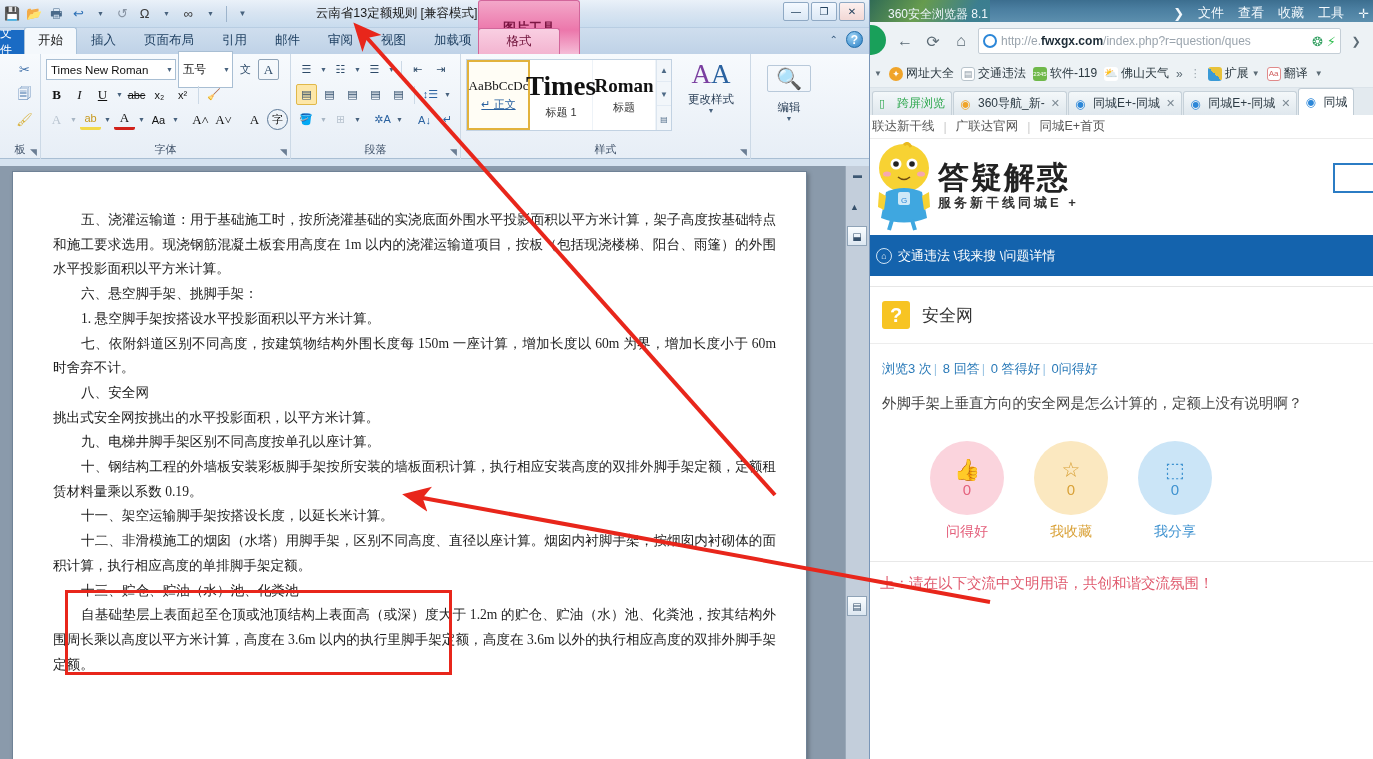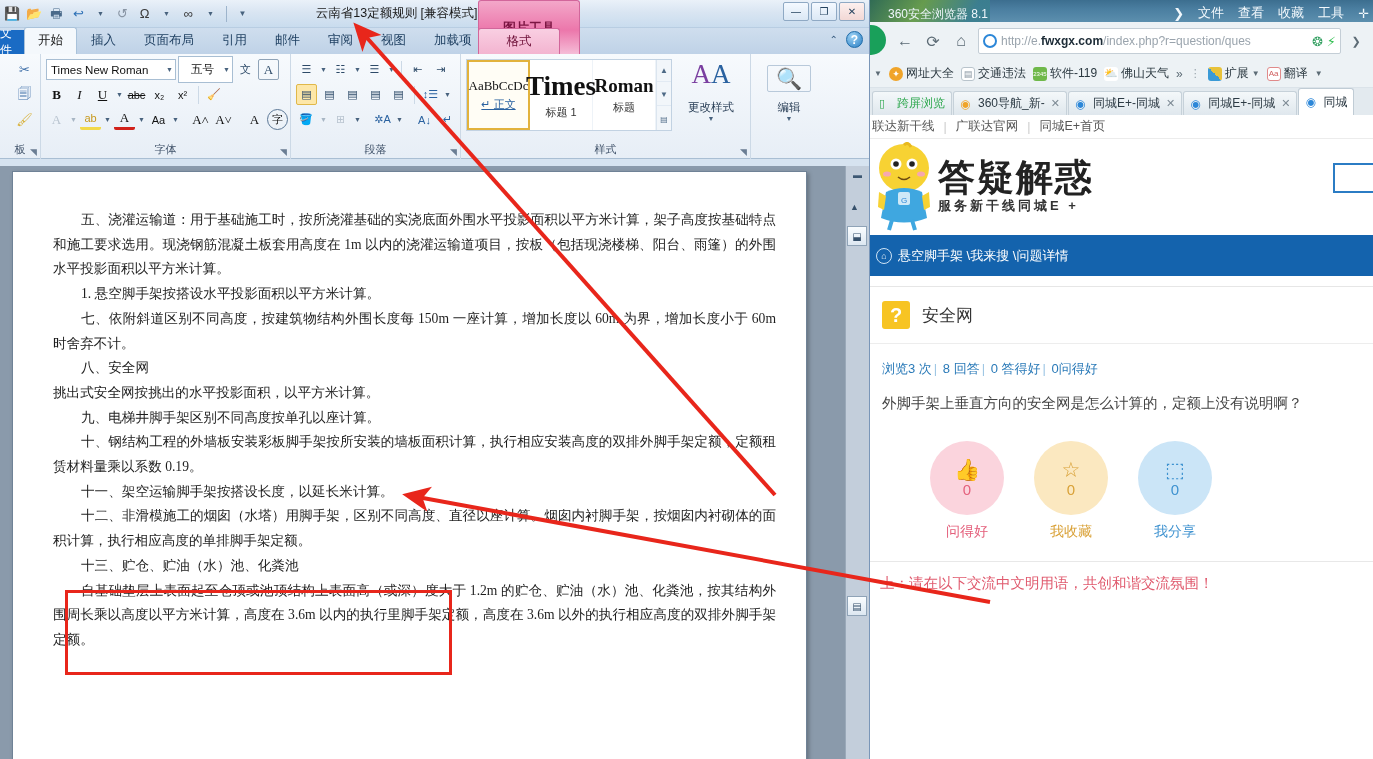--- a/index.html
+++ b/index.html
@@ -114,23 +114,23 @@
   }
   .ricon.sm { font-size: 11px; }
   .rsep { width: 1px; height: 18px; background: #ccd9e6; margin: 0 3px; }
 
   .fontbox {
     width: 130px; height: 21px; border: 1px solid #a8bed3; background: #fff;
     font-size: 11.5px; display: flex; align-items: center;
     padding: 0 2px 0 4px; color: #111; justify-content: space-between;
   }
   .sizebox {
-    width: 55px; height: 27px; border: 1px solid #a8bed3; background: #fff;
+    width: 55px; height: 37px; border: 1px solid #a8bed3; background: #fff;
     font-size: 11.5px; display: flex; align-items: center;
-    padding: 0 2px 0 12px; color: #111; justify-content: space-between;
+    padding: 0 2px 0 4px; color: #111; justify-content: space-between;
   }
   .bx-caret { font-size: 7px; color: #48627e; }
 
   .btn-b { font-weight: bold; font-family:"Liberation Serif", serif; }
   .btn-i { font-style: italic; font-family:"Liberation Serif", serif; }
   .btn-u { text-decoration: underline; font-family:"Liberation Serif", serif; }
   .align-act { background:#fde7a8; border:1px solid #e0b84a; }
 
   
   .styles-gallery {
@@ -286,21 +286,21 @@
   }
   .ql-sep { color: #ccc; }
 
   .site-header {
     height: 96px; background: #fff; position: relative; padding-left: 4px;
     display: flex; align-items: center;
   }
   .mascot { width: 68px; height: 90px; flex: none; position: relative; }
   .logo-block { margin-left: -4px; }
   .logo-main {
-    font-size: 37px; font-weight: bold; color: #222; letter-spacing: 2px;
+    font-size: 31px; font-weight: bold; color: #222; letter-spacing: 2px;
     line-height: 1.05;
   }
   .logo-sub { font-size: 13px; color: #333; letter-spacing: 3px; font-weight: bold;}
   .search-box-stub {
     position: absolute; right: 0; top: 24px; width: 40px; height: 30px;
     border: 2px solid #2b7cc4; border-right: none; background: #fff;
   }
   .breadcrumb-bar {
     height: 41px; background: #1463ad; display: flex; align-items: center;
     gap: 6px; padding-left: 6px; color: #fff; font-size: 13px;
@@ -515,21 +515,21 @@
               <div class="style-name">标题</div>
             </div>
             <div class="style-scroll">
               <div>▲</div>
               <div>▼</div>
               <div style="border-bottom:none">▤</div>
             </div>
           </div>
           <div class="big-btn">
             <div class="big-glyph" style="font-family:'Liberation Serif',serif;color:#7a3fa0">A<span style="color:#2a62a0">A</span></div>
-            <div style="margin-top:12px">更改样式</div>
+            <div style="margin-top:4px">更改样式</div>
             <div style="font-size:7px;color:#48627e">▼</div>
           </div>
         </div>
         <div class="rgroup-label">样式</div>
         <div class="rgroup-dia">◥</div>
       </div>
 
       <div class="rgroup" style="width:72px">
         <div class="big-btn" style="margin-top:4px">
           <div class="big-glyph" style="font-size:21px;color:#2a62a0;border:1px solid #b8c9da;padding:2px 8px;border-radius:2px">🔍</div>
@@ -537,20 +537,21 @@
           <div style="font-size:7px;color:#48627e">▼</div>
         </div>
       </div>
 
     </div>
 
     <div class="doc-area">
       <div class="page">
         <div class="page-inner">
           <p class="doc-p ind">五、浇灌运输道：用于基础施工时，按所浇灌基础的实浇底面外围水平投影面积以平方米计算，架子高度按基础特点和施工要求选用。现浇钢筋混凝土板套用高度在 1m 以内的浇灌运输道项目，按板（包括现浇楼梯、阳台、雨篷）的外围水平投影面积以平方米计算。</p>
+          <p class="doc-p ind">六、悬空脚手架、挑脚手架：</p>
           <p class="doc-p ind">1. 悬空脚手架按搭设水平投影面积以平方米计算。</p>
           <p class="doc-p ind">七、依附斜道区别不同高度，按建筑物结构外围长度每 150m 一座计算，增加长度以 60m 为界，增加长度小于 60m 时舍弃不计。</p>
           <p class="doc-p ind">八、安全网</p>
           <p class="doc-p">挑出式安全网按挑出的水平投影面积，以平方米计算。</p>
           <p class="doc-p ind">九、电梯井脚手架区别不同高度按单孔以座计算。</p>
           <p class="doc-p ind">十、钢结构工程的外墙板安装彩板脚手架按所安装的墙板面积计算，执行相应安装高度的双排外脚手架定额，定额租赁材料量乘以系数 0.19。</p>
           <p class="doc-p ind">十一、架空运输脚手架按搭设长度，以延长米计算。</p>
           <p class="doc-p ind">十二、非滑模施工的烟囱（水塔）用脚手架，区别不同高度、直径以座计算。烟囱内衬脚手架，按烟囱内衬砌体的面积计算，执行相应高度的单排脚手架定额。</p>
           <p class="doc-p ind">十三、贮仓、贮油（水）池、化粪池</p>
           <p class="doc-p ind">自基础垫层上表面起至仓顶或池顶结构上表面高（或深）度大于 1.2m 的贮仓、贮油（水）池、化粪池，按其结构外围周长乘以高度以平方米计算，高度在 3.6m 以内的执行里脚手架定额，高度在 3.6m 以外的执行相应高度的双排外脚手架定额。</p>
@@ -685,21 +686,21 @@
       </div>
       <div class="logo-block">
         <div class="logo-main">答疑解惑</div>
         <div class="logo-sub">服务新干线同城E +</div>
       </div>
       <div class="search-box-stub"></div>
     </div>
 
     <div class="breadcrumb-bar">
       <div class="bc-home">⌂</div>
-      <span>悬空脚手架 \我来搜 \问题详情</span>
+      <span>交通违法 \我来搜 \问题详情</span>
     </div>
 
     <div class="q-card">
       <div class="q-title-row">
         <div class="q-badge">?</div>
         <div class="q-title">安全网</div>
       </div>
       <div class="q-meta">
         <span>浏览3 次</span><span class="sep">|</span>
         <span>8 回答</span><span class="sep">|</span>

